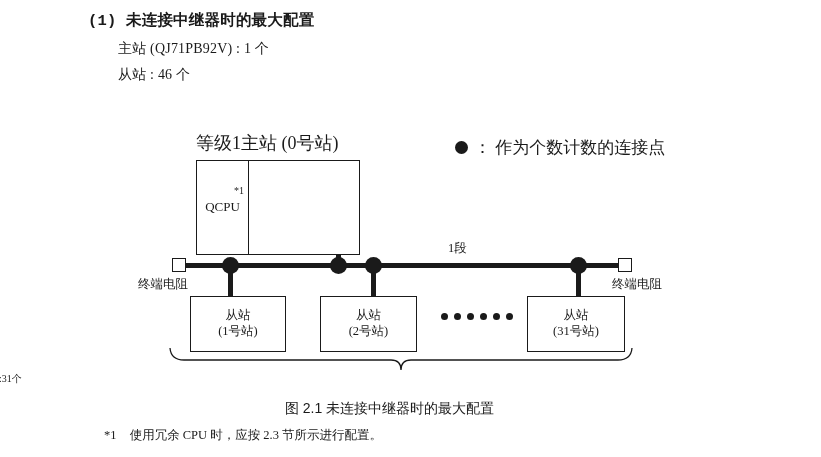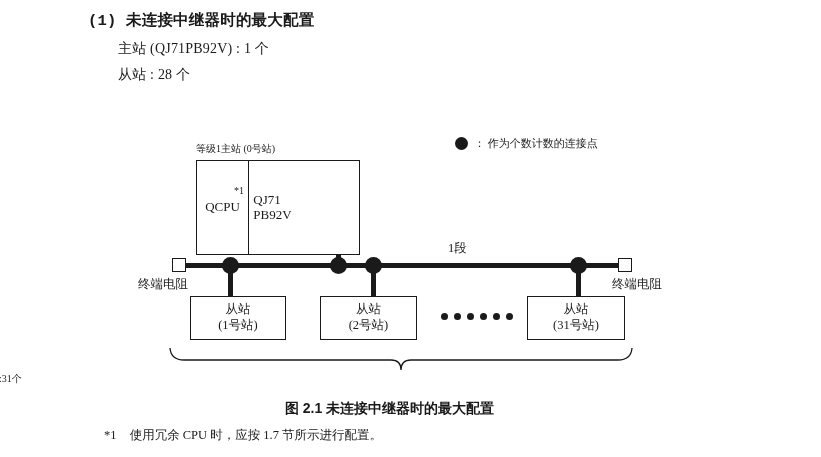--- a/index.html
+++ b/index.html
@@ -34,34 +34,34 @@
   }
   #spec-master { top: 40px; }
   #spec-slave  { top: 66px; }
 
   
   #legend {
     left: 455px; top: 136px;
     display: flex;
     align-items: center;
     gap: 6px;
-    font-size: 11px;
+    font-size: 17px;
     white-space: nowrap;
   }
   #legend .legend-dot {
     width: 13px; height: 13px;
     border-radius: 50%;
     background: #1a1a1a;
     display: inline-block;
   }
 
   
   #master-caption {
-    left: 196px; top: 142px;
-    font-size: 10px;
+    left: 196px; top: 131px;
+    font-size: 18px;
     white-space: nowrap;
   }
   #master-box {
     left: 196px; top: 160px;
     width: 164px; height: 95px;
     border: 1.6px solid #1a1a1a;
     box-sizing: border-box;
     display: flex;
   }
   #master-box .cell {
@@ -120,21 +120,21 @@
   }
   #segment-label {
     left: 448px; top: 240px;
     font-size: 12.5px;
     white-space: nowrap;
   }
 
   
   .slave-box {
     top: 296px;
-    height: 44px;
+    height: 56px;
     border: 1.4px solid #1a1a1a;
     box-sizing: border-box;
     background: #ffffff;
     display: flex;
     flex-direction: column;
     align-items: center;
     justify-content: center;
     font-size: 12.5px;
     line-height: 1.25;
     white-space: nowrap;
@@ -165,58 +165,52 @@
     text-align: left;
     font-size: 10px;
   }
   #brace-label span { position: relative; left: -21px; }
 
   
   #figure-caption {
     left: 0; right: 0; top: 400px;
     text-align: center;
     font-size: 14px;
-    font-weight: bold;
+    font-weight: normal;
     font-family: "Liberation Sans", "DejaVu Sans", sans-serif;
   }
   #figure-caption span { position: relative; left: -21px; }
   #footnote {
     left: 104px; top: 427px;
     font-size: 12.5px;
     white-space: nowrap;
   }
   #footnote .fn-mark { margin-right: 10px; }
 </style>
 </head>
 <body>
 
 <div class="abs" id="section-heading">(1) 未连接中继器时的最大配置</div>
 
 <div class="abs" id="spec-master">主站 (QJ71PB92V) : 1 个</div>
 
-<div class="abs" id="spec-slave">从站 : 28 个</div>
+<div class="abs" id="spec-slave">从站 : 46 个</div>
 
 <div class="abs" id="legend">
   <span class="legend-dot"></span>
   <span>： 作为个数计数的连接点</span>
 </div>
 
 <div class="abs" id="master-caption">等级1主站 (0号站)</div>
 
 <div class="abs" id="master-box">
   <div class="cell" id="cell-cpu">
     <span>QCPU</span>
     <span class="footnote-mark">*1</span>
   </div>
-  <div class="cell" id="cell-module">
-    <div class="module-lines">
-      <div>QJ71</div>
-      <div>PB92V</div>
-    </div>
-  </div>
 </div>
 
 <div class="abs" id="segment-label">1段</div>
 
 <div class="abs bus-line"></div>
 
 <div class="abs term-square" id="term-left"></div>
 <div class="abs term-square" id="term-right"></div>
 
 <div class="abs term-label" id="term-label-left">终端电阻</div>
@@ -262,14 +256,14 @@
 <div class="abs" id="brace-label">
   <span>从站:31个</span>
 </div>
 
 <div class="abs" id="figure-caption">
   <span>图 2.1  未连接中继器时的最大配置</span>
 </div>
 
 <div class="abs" id="footnote">
   <span class="fn-mark">*1</span>
-  <span>使用冗余 CPU 时，应按 1.7 节所示进行配置。</span>
+  <span>使用冗余 CPU 时，应按 2.3 节所示进行配置。</span>
 </div>
 
 </body></html>

